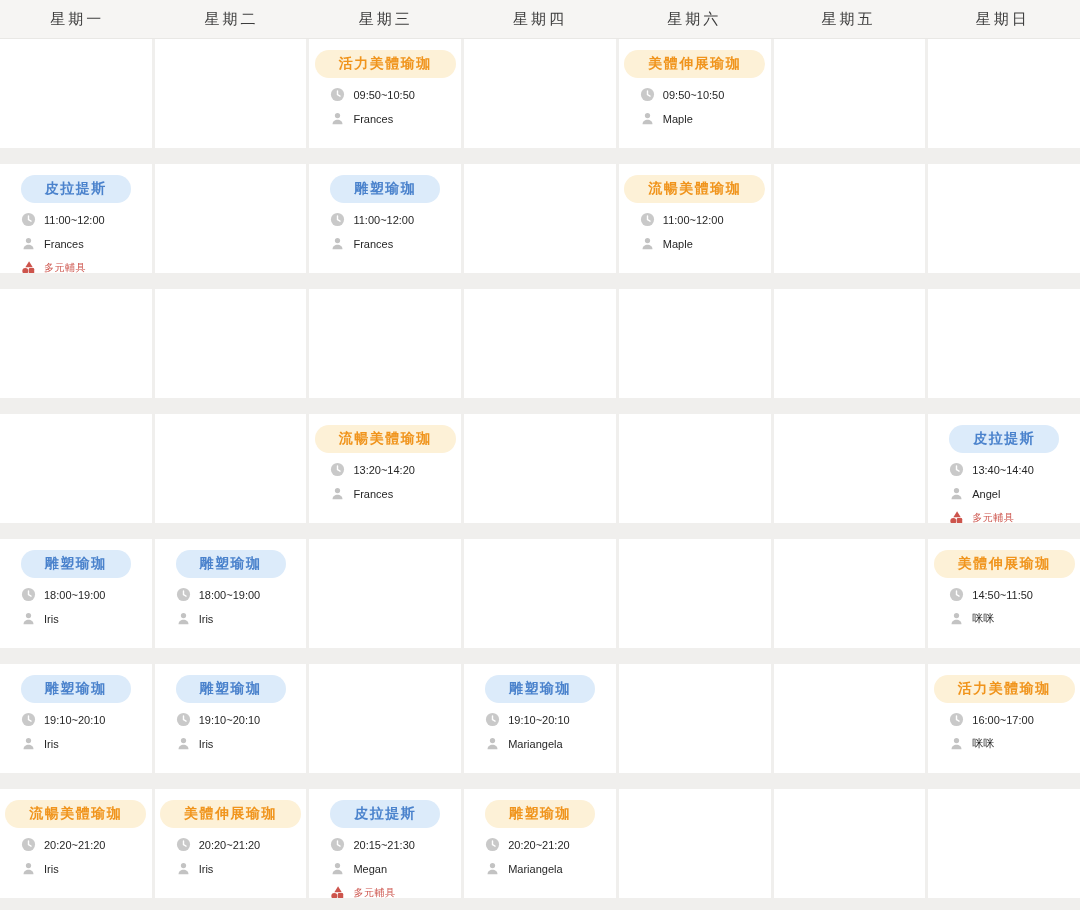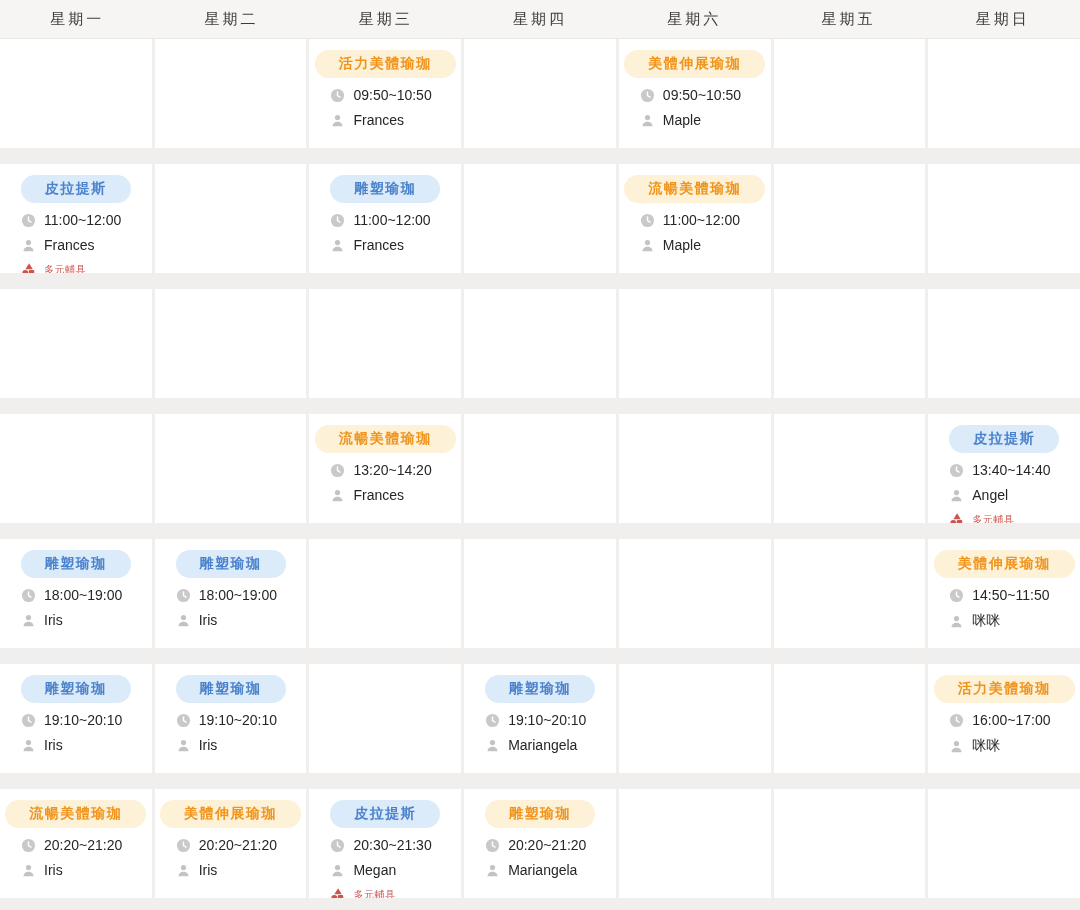--- a/index.html
+++ b/index.html
@@ -6,21 +6,21 @@
   body{font-family:"Liberation Sans","DejaVu Sans",sans-serif;}
   .app{width:1080px;height:910px;background:#f0efed;overflow:hidden;}
   .header{display:grid;grid-template-columns:repeat(7,1fr);height:39px;background:#f6f5f3;border-bottom:1px solid #e9e8e5;box-sizing:border-box;}
   .day{display:flex;align-items:center;justify-content:center;font-size:15px;color:#3c3c3c;letter-spacing:3px;font-weight:500;}
   .grid{display:grid;grid-template-columns:repeat(7,1fr);grid-template-rows:repeat(7,1fr);gap:16px 3px;background:#f0efed;height:859px;padding-bottom:5px;box-sizing:content-box;}
   .cell{background:#fff;overflow:hidden;}
   .card{padding-top:11px;}
   .pill{display:block;margin:0 auto;width:max-content;max-width:142px;padding:5px 24px;border-radius:16px;font-size:14px;font-weight:bold;letter-spacing:1.5px;white-space:nowrap;box-sizing:border-box;}
   .pill.orange{background:#fdf1d7;color:#f0941c;}
   .pill.blue{background:#dcebfa;color:#4a82cc;}
-  .line{display:flex;align-items:center;gap:8px;margin:9px 0 0 21px;font-size:14px;color:#262626;}
+  .line{display:flex;align-items:center;gap:8px;margin:9px 0 0 21px;font-size:11px;color:#262626;}
   .line.tag{color:#cd544c;font-size:10px;letter-spacing:0.5px;}
   .ic{width:15px;height:15px;display:inline-flex;flex:0 0 15px;}
   .ic svg{width:15px;height:15px;display:block;}
 </style>
 </head>
 <body>
 
 <div class="app">
   <div class="header">
       <div class="day">星期一</div>
@@ -451,21 +451,21 @@
       <div class="cell">
         <div class="card">
           <div class="pill blue">皮拉提斯</div>
           <div class="line">
             <span class="ic">
               <svg viewBox="0 0 16 16">
                 <circle cx="8" cy="8" r="7" fill="#c9c9c9"></circle>
                 <path d="M8 4.3V8.2l2.7 1.6" stroke="#ffffff" stroke-width="1.5" fill="none" stroke-linecap="round"></path>
               </svg>
             </span>
-            <span>20:30~21:30</span>
+            <span>20:15~21:30</span>
           </div>
           <div class="line">
             <span class="ic">
               <svg viewBox="0 0 16 16">
                 <circle cx="8" cy="4.8" r="2.8" fill="#c3c3c3"></circle>
                 <path d="M2.7 14c0-3 2.4-4.7 5.3-4.7s5.3 1.7 5.3 4.7z" fill="#c3c3c3"></path>
               </svg>
             </span>
             <span>Megan</span>
           </div>

